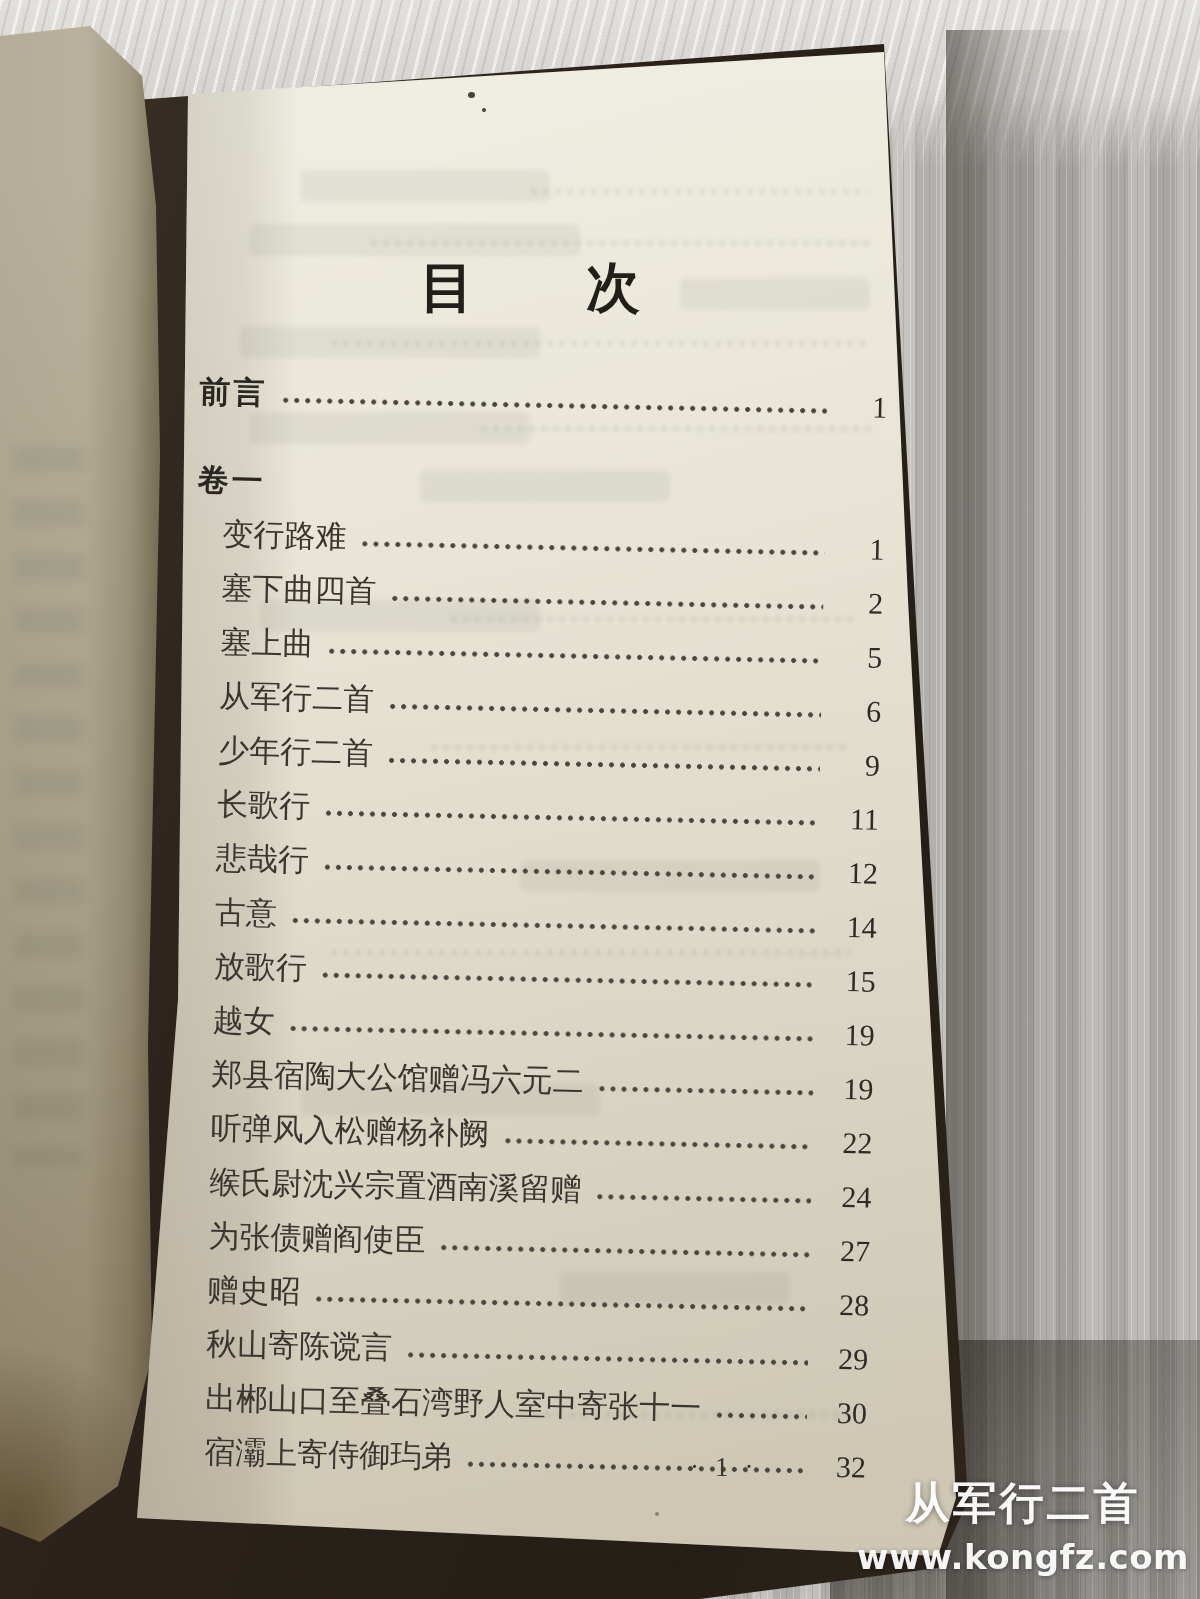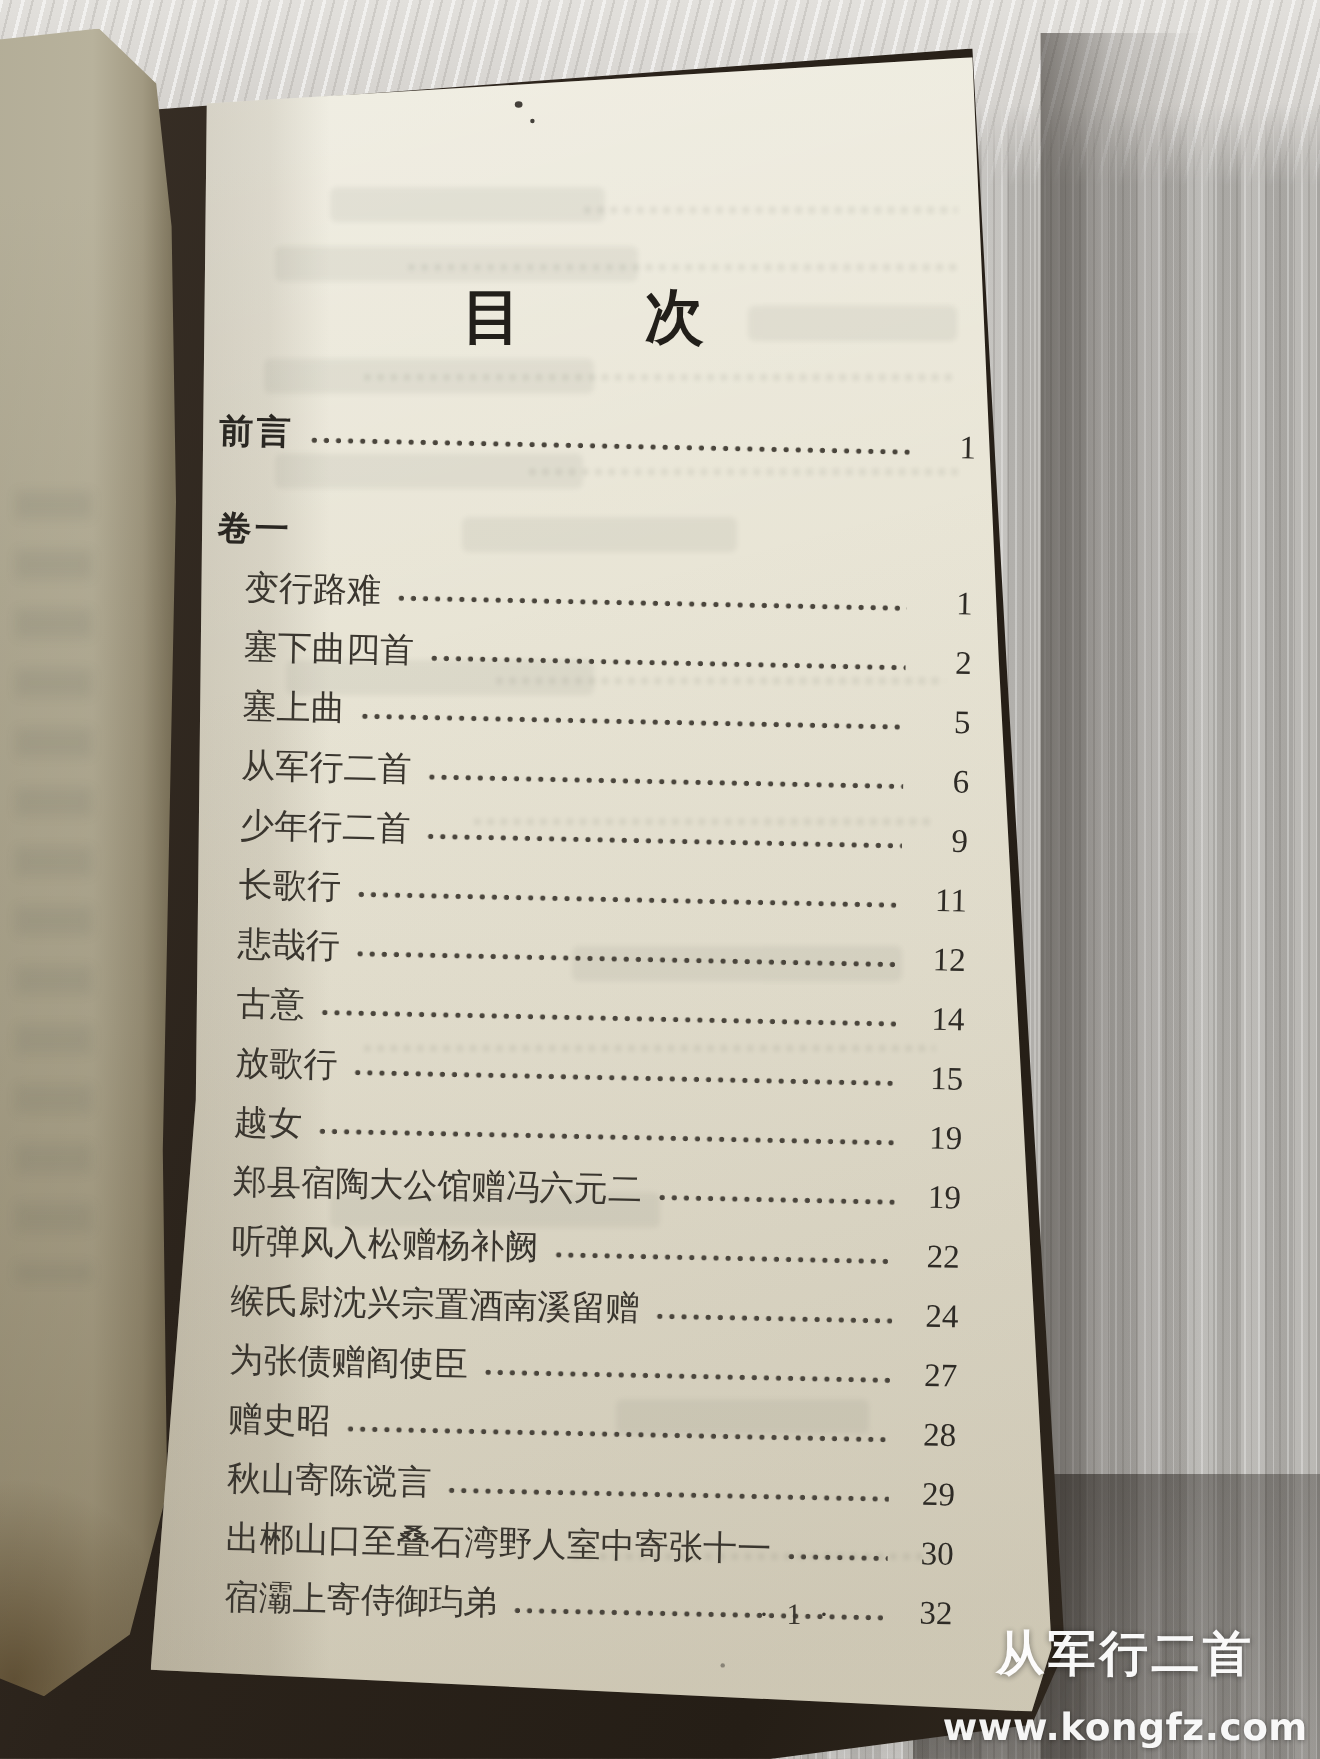--- a/index.html
+++ b/index.html
@@ -104,21 +104,21 @@
   .ghost.smudge{height:32px;border-radius:6px;background:rgba(104,108,96,.55);}
   .speck{position:absolute;border-radius:50%;background:#44403a;}
   
   .watermark{position:absolute;left:856px;top:1474px;width:334px;text-align:center;color:#fff;}
   .wm-name{
     font-size:44px;font-weight:bold;letter-spacing:3px;white-space:nowrap;
     font-family:"DejaVu Serif","Liberation Serif",serif;
     text-shadow:0 1px 6px rgba(0,0,0,.45);opacity:.96;
   }
   .wm-url{
-    font-size:34px;font-weight:bold;letter-spacing:.5px;margin-top:18px;
+    font-size:34px;font-weight:bold;letter-spacing:.5px;margin-top:4px;
     font-family:"DejaVu Sans","Liberation Sans",sans-serif;
     text-shadow:0 1px 5px rgba(0,0,0,.4);opacity:.94;
   }
 </style>
 </head>
 <body>
 
 <div class="scene">
 
   <div class="wood-top"></div>

